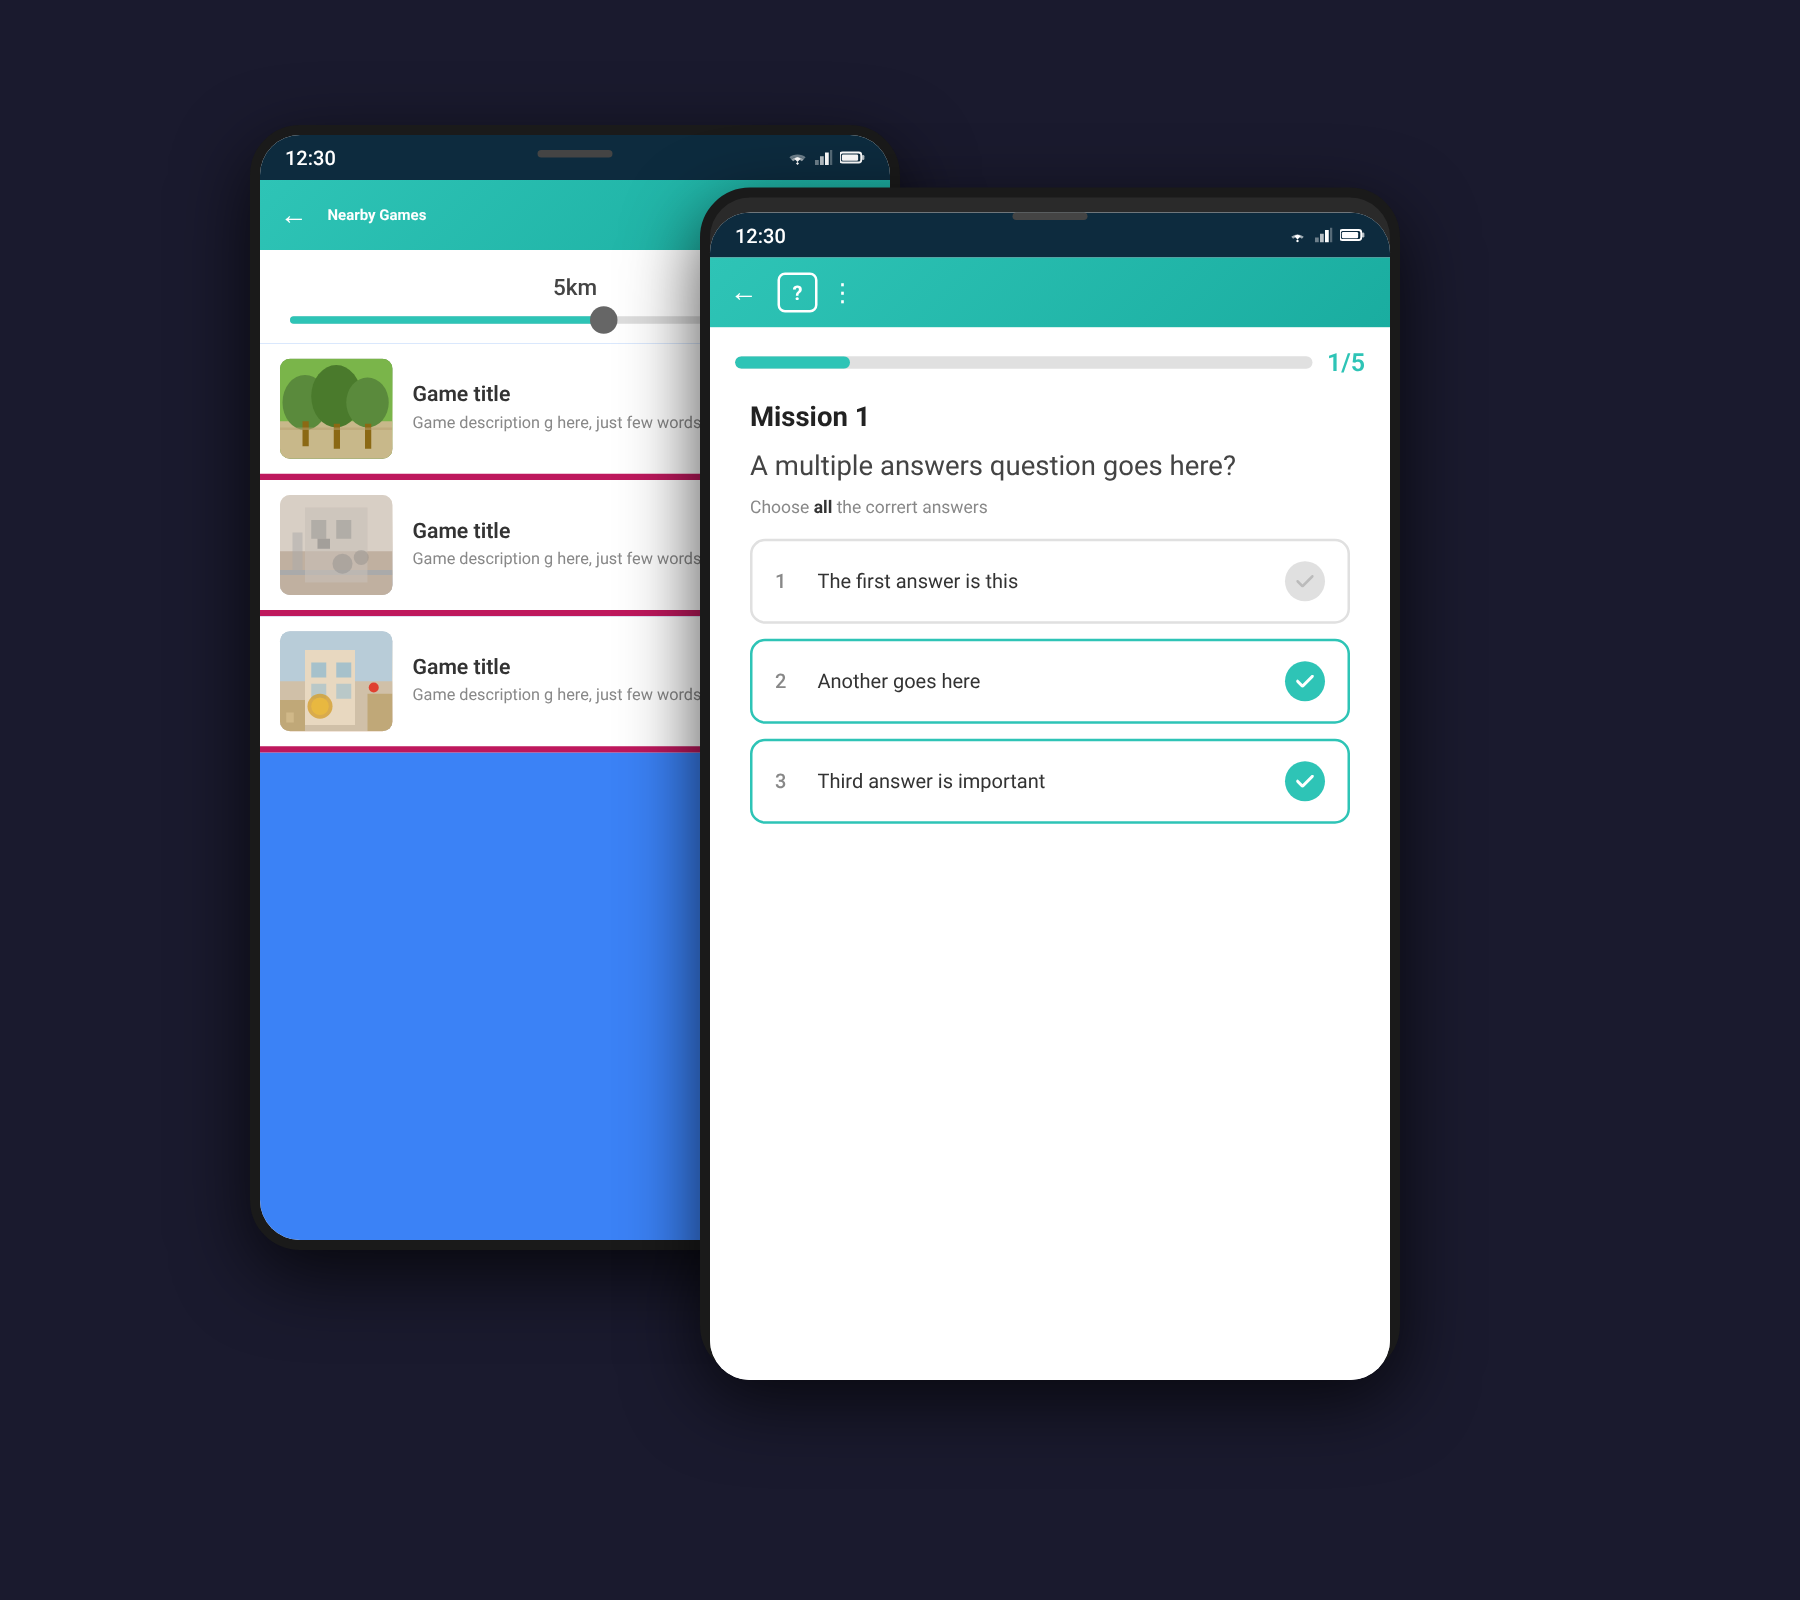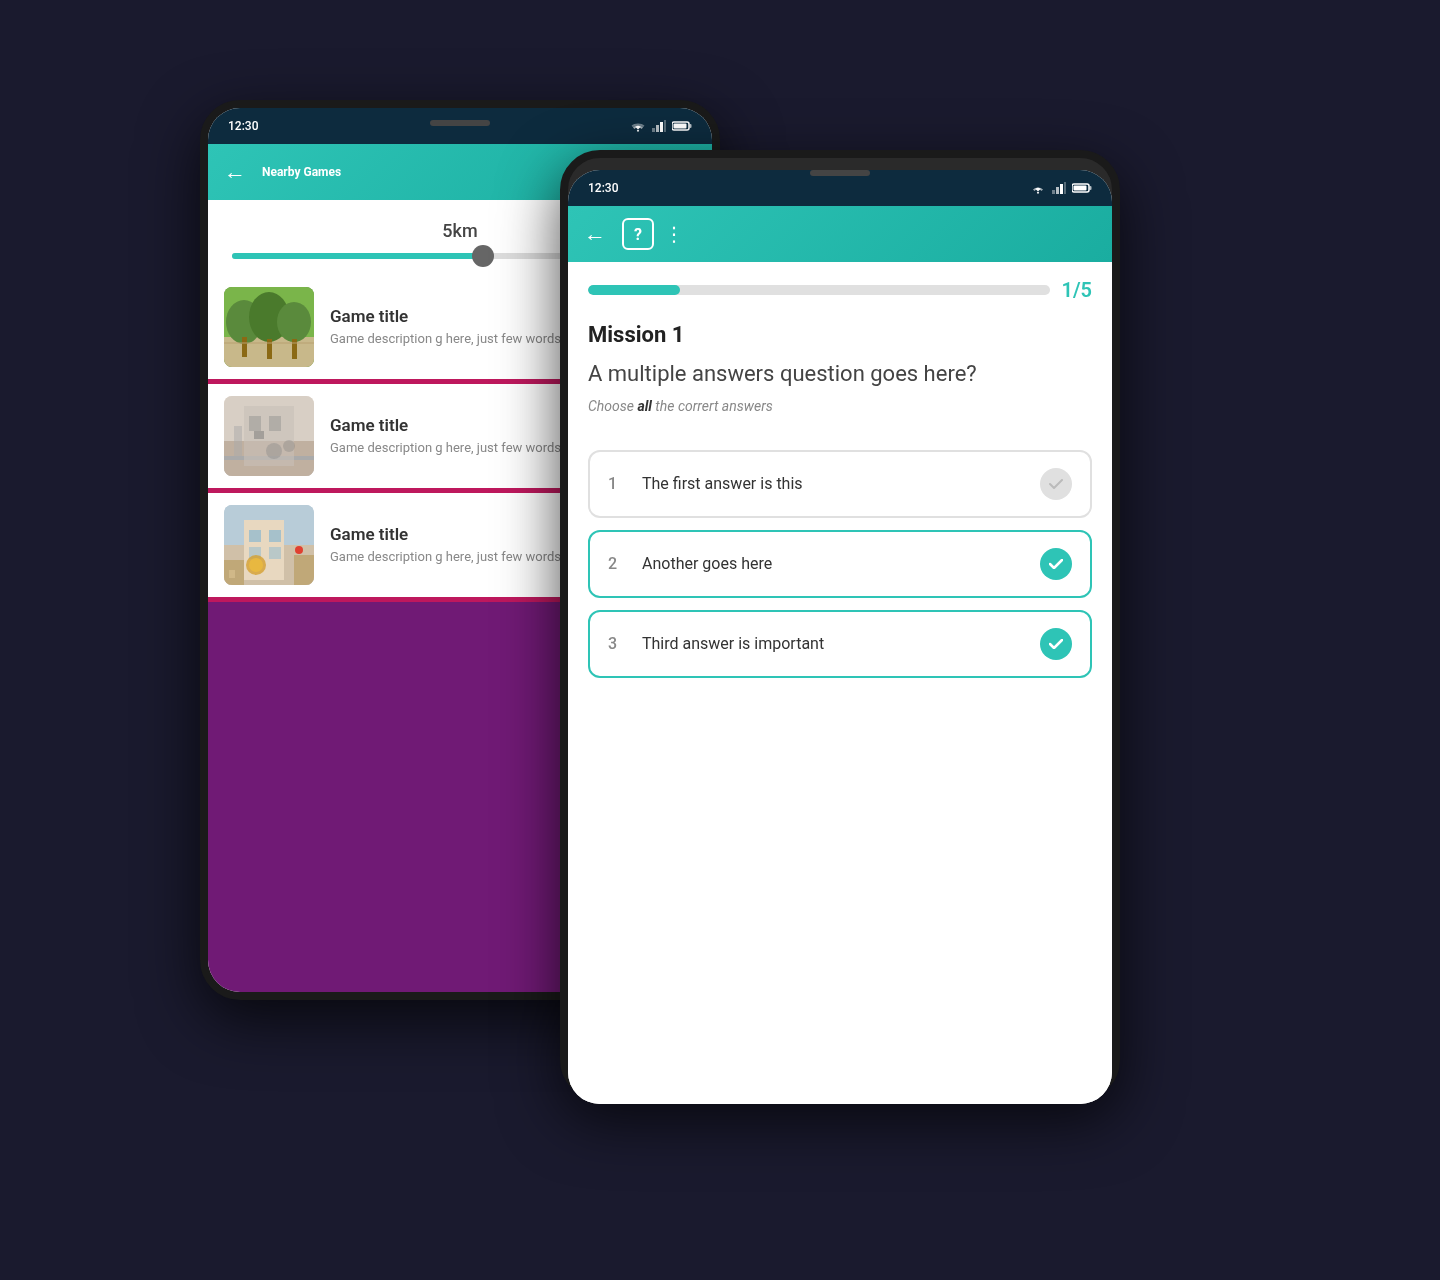--- a/index.html
+++ b/index.html
@@ -58,21 +58,21 @@
       background: #0d2b3e;
       display: flex;
       justify-content: space-between;
       align-items: center;
       padding: 8px 20px;
       height: 36px;
       flex-shrink: 0;
     }
     .status-bar .time {
       color: white;
-      font-size: 12px;
+      font-size: 16px;
       font-weight: 500;
     }
     .status-icons {
       display: flex;
       align-items: center;
       gap: 6px;
     }
     .status-icons svg {
       fill: white;
     }
@@ -101,21 +101,21 @@
     }
     .app-bar .menu-dots {
       color: white;
       font-size: 20px;
       cursor: pointer;
     }
 
     
     .nearby-content {
       flex: 1;
-      background: #701a75;
+      background: #3b82f6;
       overflow: hidden;
     }
 
     .slider-section {
       display: flex;
       flex-direction: column;
       align-items: center;
       padding: 20px 24px 16px;
       background: white;
     }
@@ -222,41 +222,40 @@
       background: #2ec4b6;
       border-radius: 5px;
     }
     .progress-label {
       color: #2ec4b6;
       font-size: 20px;
       font-weight: 600;
     }
 
     .mission-content {
-      padding: 12px 20px;
+      padding: 12px 32px;
       flex: 1;
       overflow-y: auto;
     }
     .mission-title {
       font-size: 22px;
       font-weight: 700;
       color: #222;
       margin-bottom: 12px;
     }
     .mission-question {
       font-size: 22px;
       color: #444;
       line-height: 1.4;
       margin-bottom: 8px;
     }
     .mission-instruction {
       font-size: 14px;
       color: #888;
-      margin-bottom: 36px;
-      font-style: italic;
+      margin-bottom: 17px;
     }
     .mission-instruction strong {
       color: #333;
     }
 
     .answer-list {
       display: flex;
       flex-direction: column;
       gap: 12px;
     }

